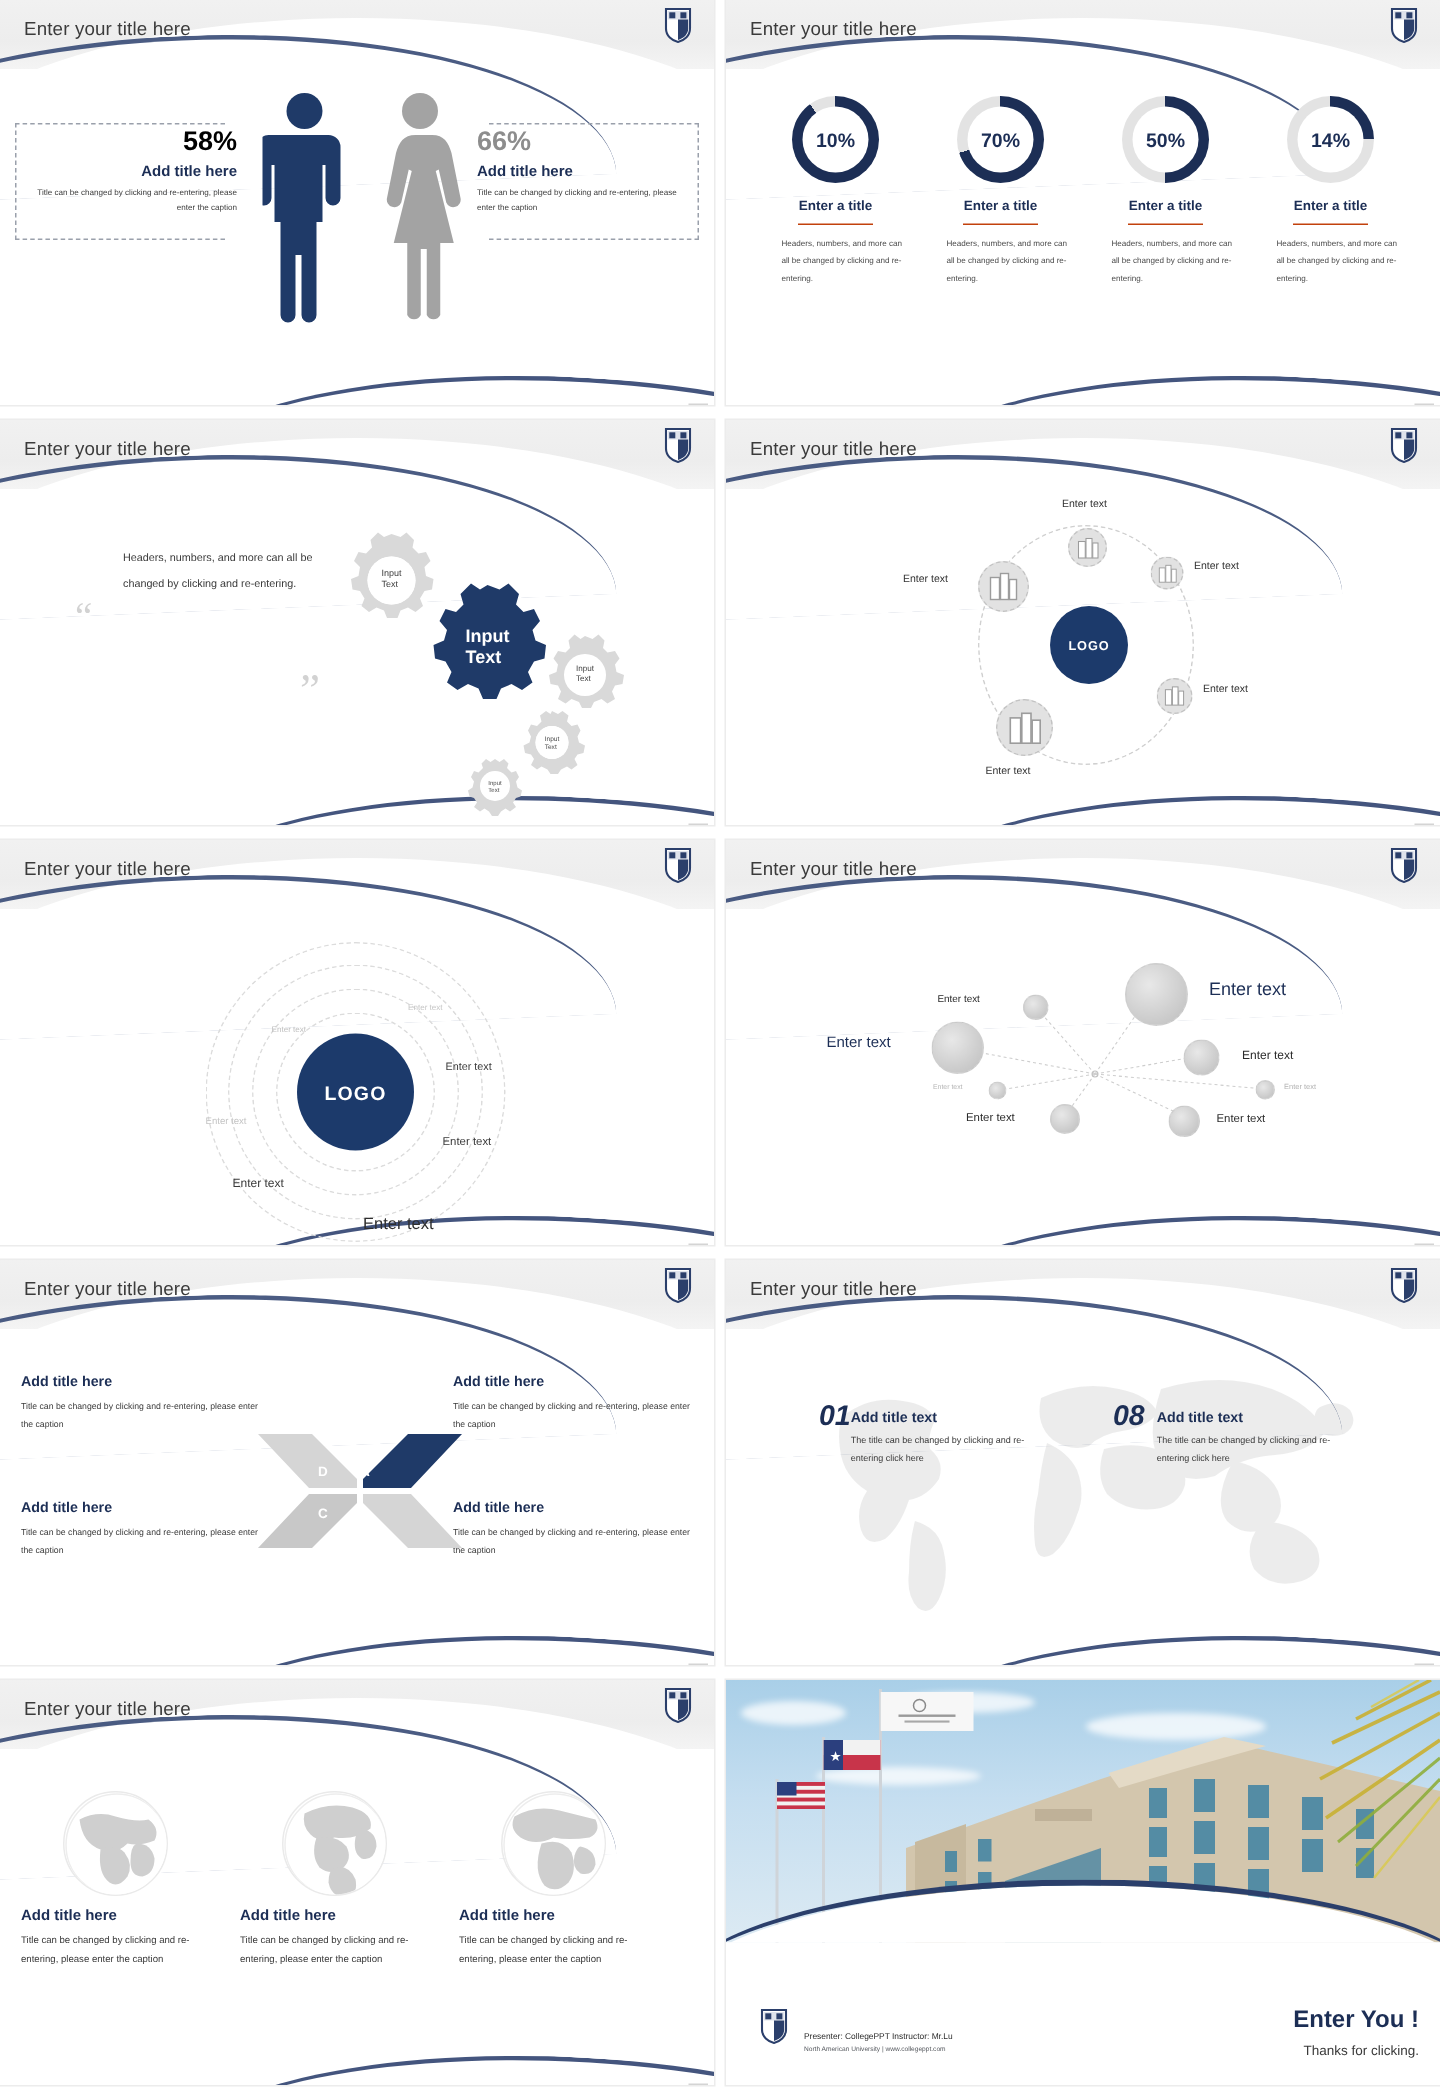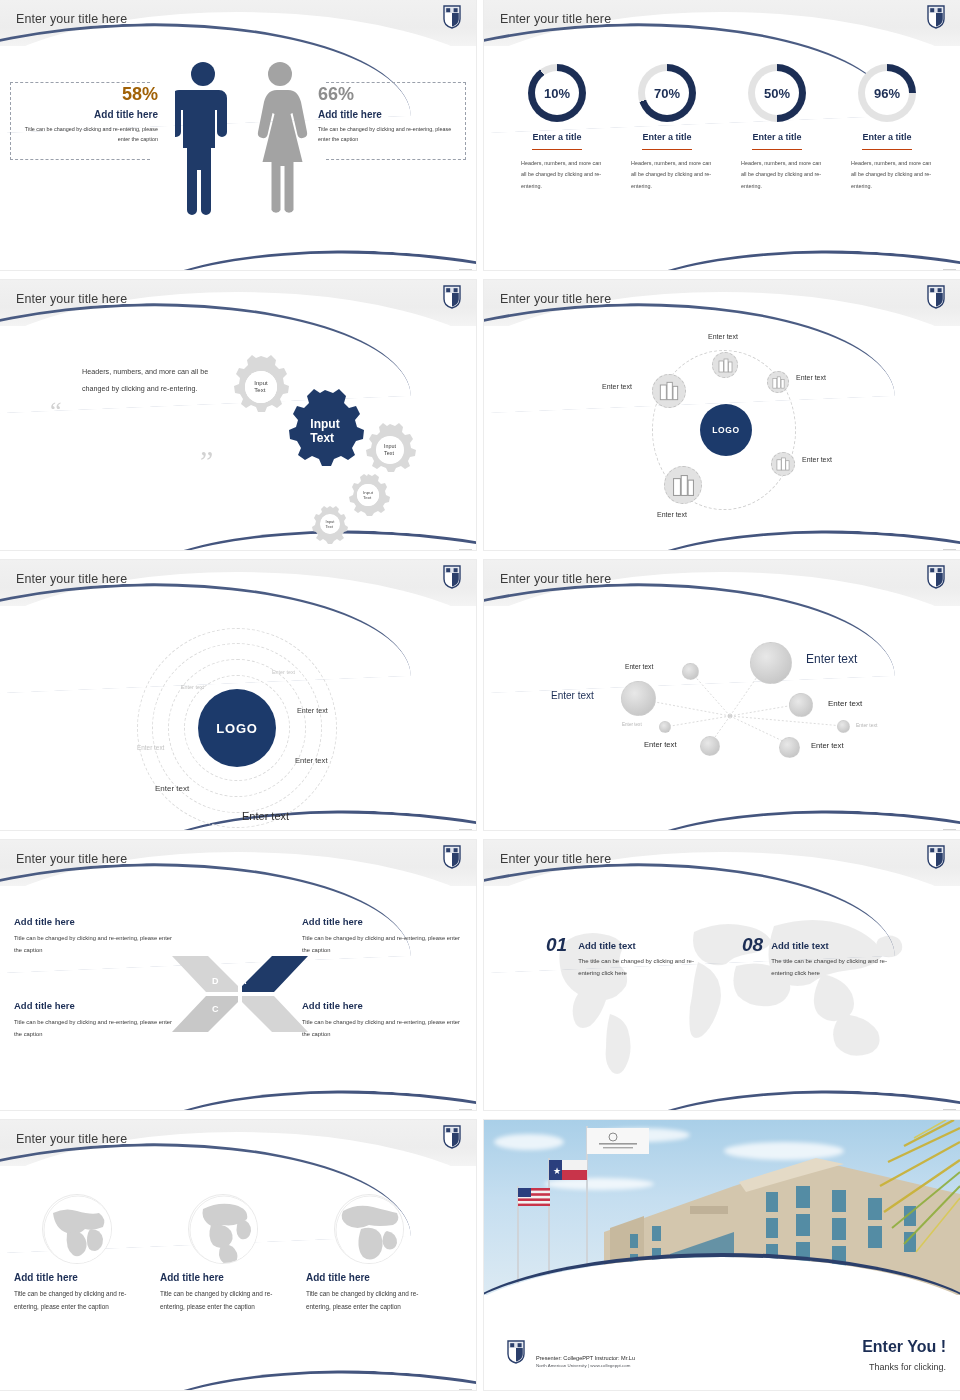--- a/index.html
+++ b/index.html
@@ -174,21 +174,21 @@
         </div>
 
         <div class="person" style="left:252px;">
           <div class="head" style="background:#a3a3a3;"></div>
           <svg width="56" height="130" viewBox="0 0 56 130" style="display:block;">
             <path d="M20 4 h16 c8 0 11 5 13 12 l6 30 a5 5 0 0 1 -9.5 3 l-5 -22 l-2 1 l12 48 h-9 v48 a5 5 0 0 1 -9 0 v-44 h-4 v44 a5 5 0 0 1 -9 0 v-48 h-9 l12 -48 l-2 -1 l-5 22 a5 5 0 0 1 -9.5 -3 l6 -30 c2 -7 5 -12 13 -12 z" fill="#a3a3a3"></path>
           </svg>
         </div>
 
         <div class="ppl-col" style="left:14px; width:148px; text-align:right; padding-right:4px;">
-          <div class="ppl-pct" style="color:#a16207;">58%</div>
+          <div class="ppl-pct" style="color:#000000;">58%</div>
           <div class="ppl-sub" style="color:#1c2e55;">Add title here</div>
           <div class="ppl-body">Title can be changed by clicking and re-entering, please enter the caption</div>
         </div>
 
         <div class="ppl-col" style="right:14px; width:148px; text-align:left; padding-left:4px;">
           <div class="ppl-pct" style="color:#8d8d8d;">66%</div>
           <div class="ppl-sub" style="color:#1c2e55;">Add title here</div>
           <div class="ppl-body">Title can be changed by clicking and re-entering, please enter the caption</div>
         </div>
       </div>
@@ -231,21 +231,21 @@
           </div>
           <div class="donut-col">
             <div class="donut" style="background:conic-gradient(#1c2e55 0 180deg, #e3e3e3 180deg 360deg);">
               <div class="hole">50%</div>
             </div>
             <div class="donut-title">Enter a title</div>
             <div class="donut-body">Headers, numbers, and more can all be changed by clicking and re-entering.</div>
           </div>
           <div class="donut-col">
             <div class="donut" style="background:conic-gradient(#1c2e55 0 90deg, #e3e3e3 90deg 360deg);">
-              <div class="hole">96%</div>
+              <div class="hole">14%</div>
             </div>
             <div class="donut-title">Enter a title</div>
             <div class="donut-body">Headers, numbers, and more can all be changed by clicking and re-entering.</div>
           </div>
         </div>
       </div>
       <div class="pagenum">23</div>
     </div>
   </div>
 
@@ -566,21 +566,21 @@
             <path d="M176 66 q14 6 20 18 q6 16 0 30 q-6 18-16 26 q-10 6-12-6 q-2-18 2-34 q2-20 6-34z"></path>
             <path d="M214 70 q22-6 40 2 q16 8 14 22 q-4 14-20 16 q-20 2-32-10 q-8-12-2-30z"></path>
             <path d="M252 30 q40-12 74 0 q26 10 36 28 q-10 14-34 16 q-24 2-40 14 q-20 6-34-6 q-14-16-2-52z"></path>
             <path d="M300 78 q22 4 30 20 q6 16-6 24 q-16 8-28-4 q-10-14 4-40z"></path>
             <path d="M320 118 q26 2 36 18 q6 16-10 22 q-20 6-32-8 q-8-16 6-32z"></path>
             <path d="M358 42 q12-6 20 2 q6 10-4 16 q-12 4-18-4 q-4-10 2-14z"></path>
           </g>
         </svg>
 
         <div class="numblock" style="left:62px; top:48px;">
-          <div style="display:flex; align-items:flex-start; gap:11px;">
+          <div style="display:flex; align-items:flex-start; gap:0;">
             <span class="bignum">01</span>
             <div style="padding-top:6px;">
               <div class="numtitle">Add title text</div>
               <div class="numbody" style="width:130px;">The title can be changed by clicking and re-entering click here</div>
             </div>
           </div>
         </div>
 
         <div class="numblock" style="left:258px; top:48px;">
           <div style="display:flex; align-items:flex-start; gap:8px;">

